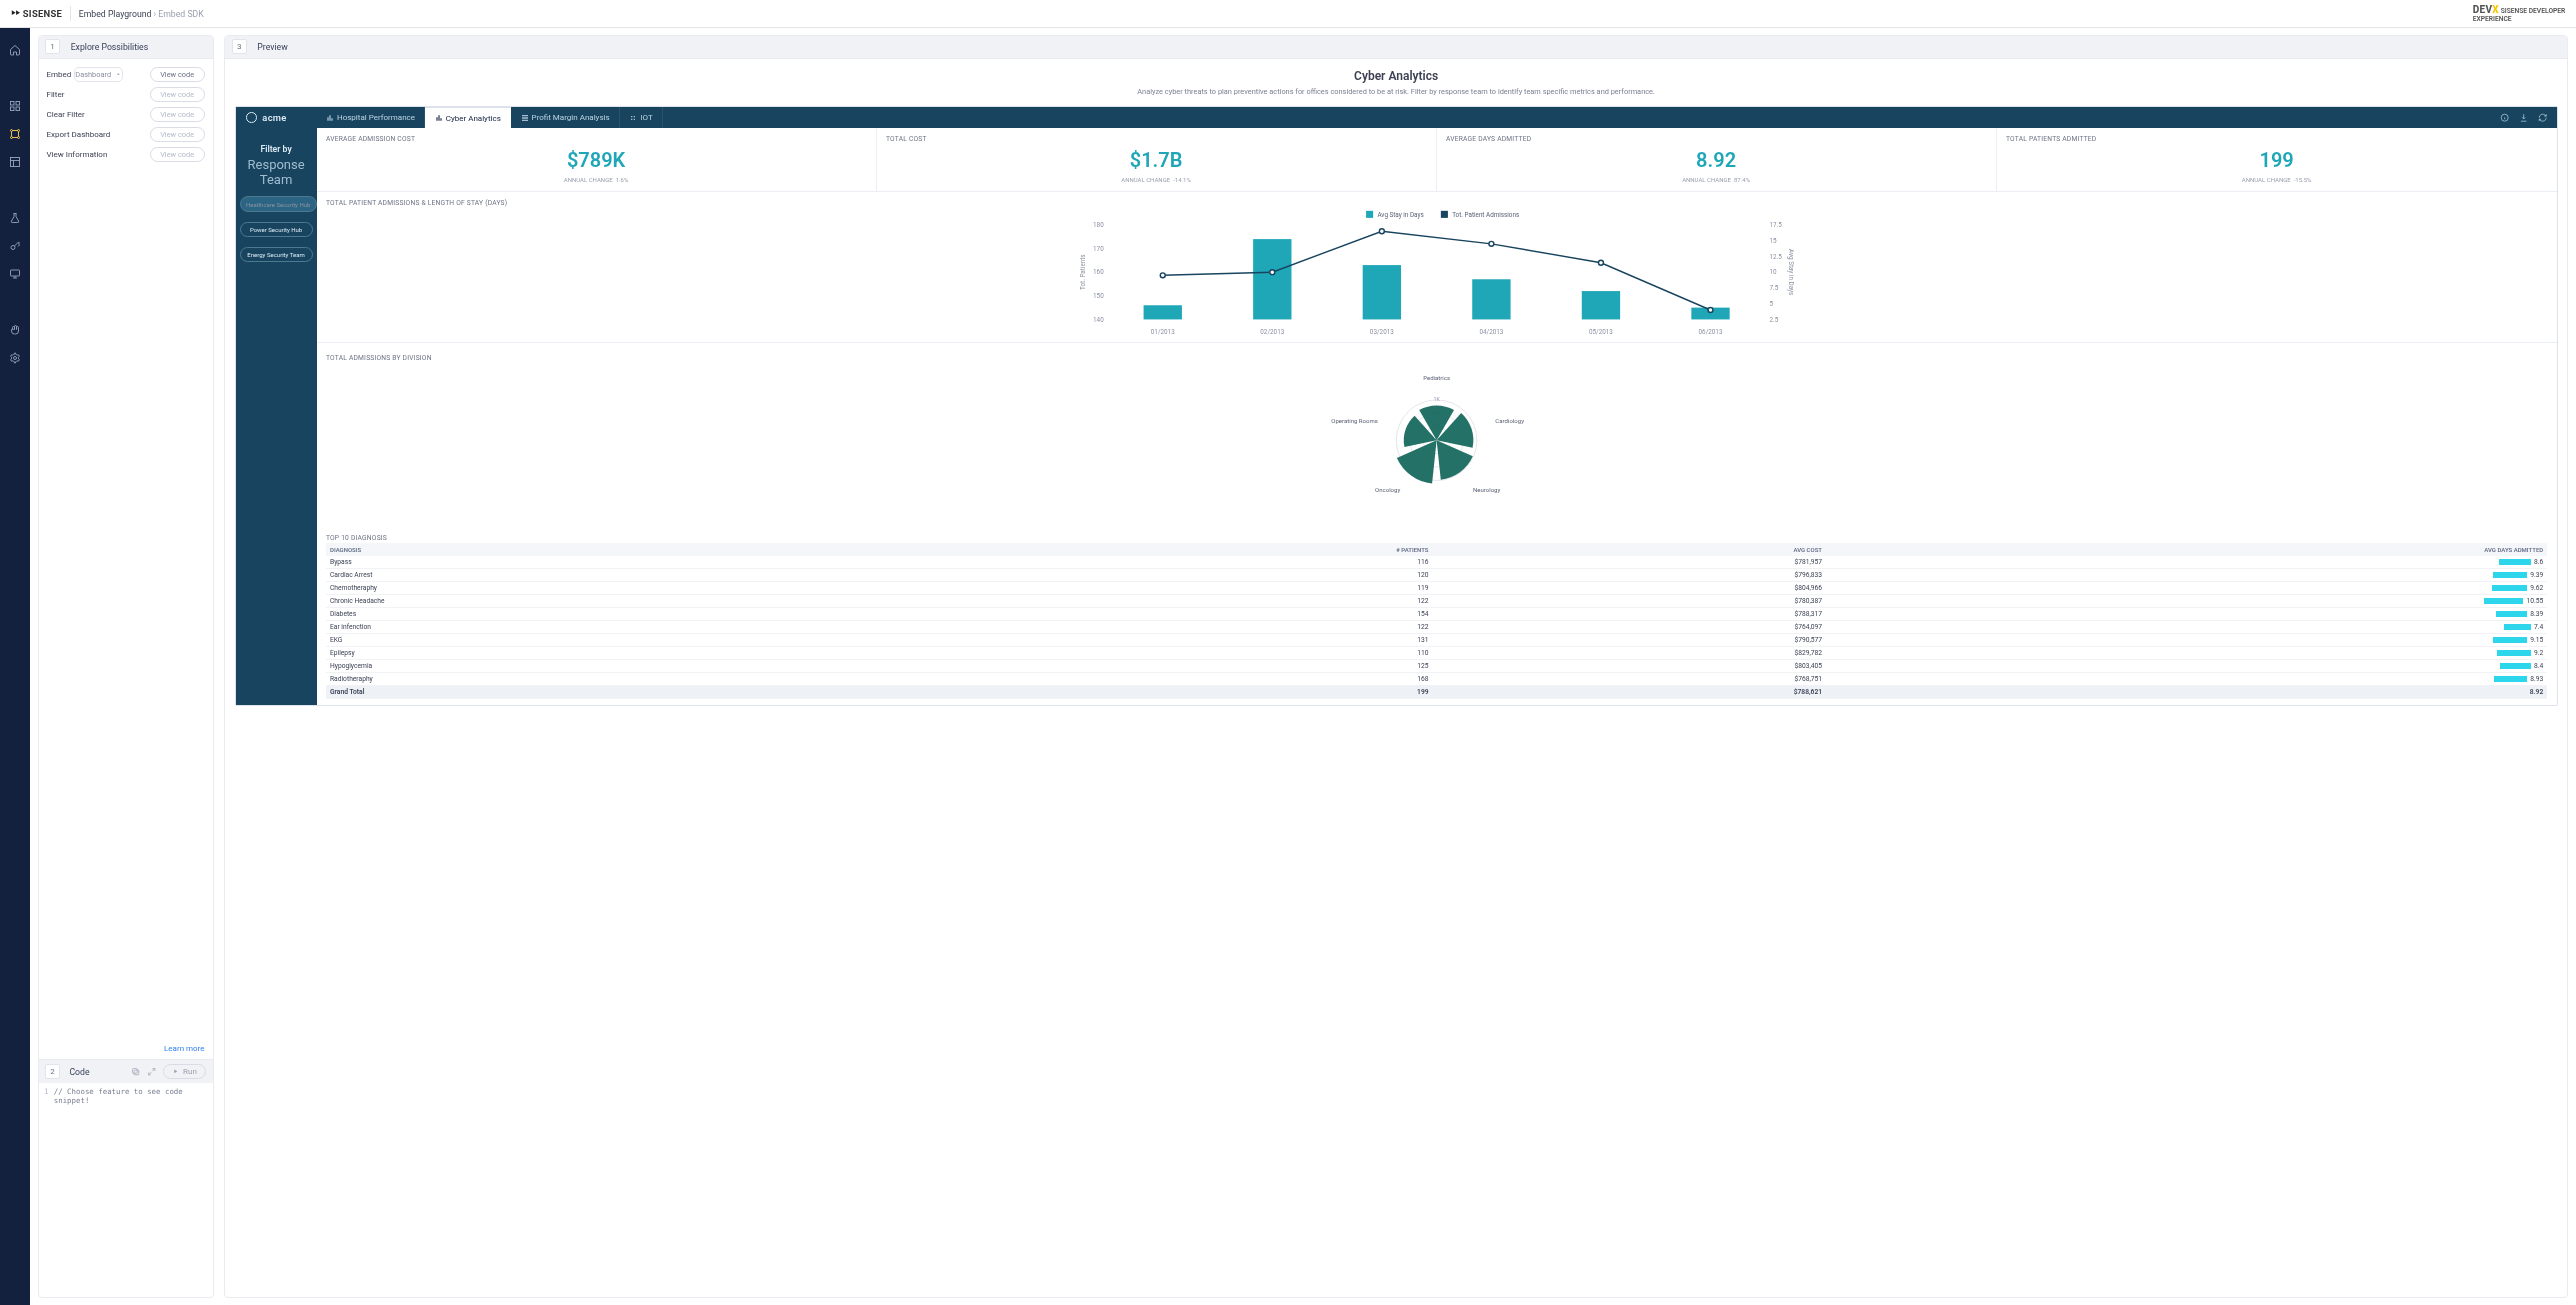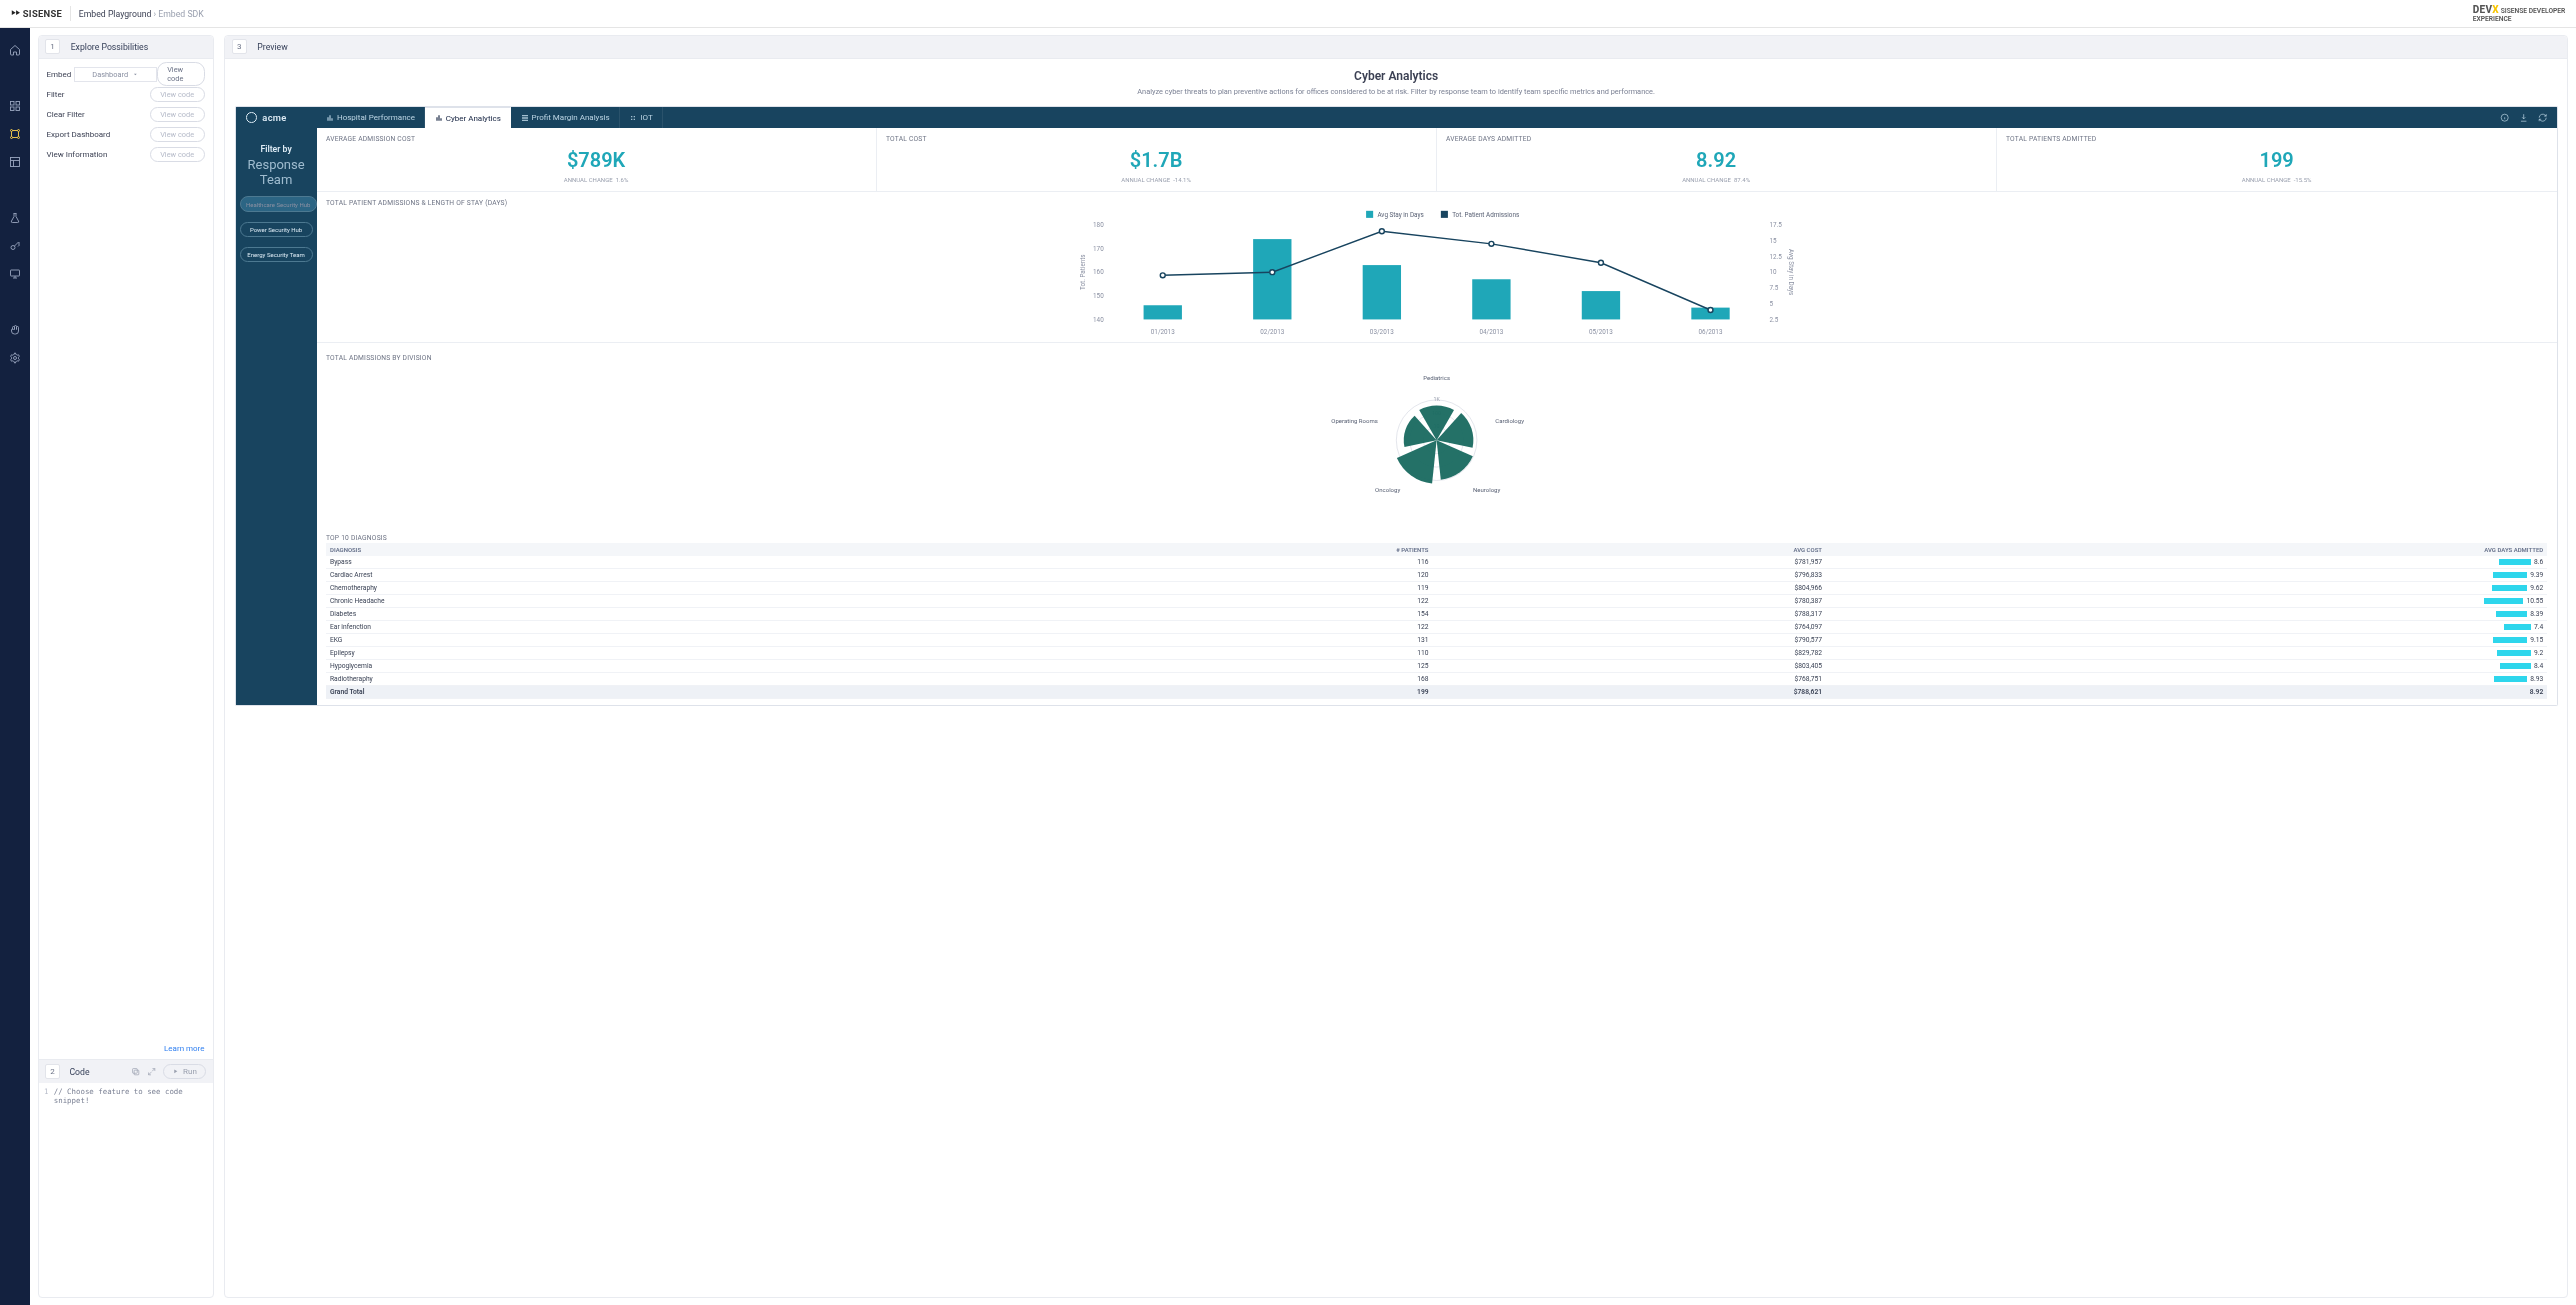--- a/index.html
+++ b/index.html
@@ -31,21 +31,21 @@
 .right { flex: 1; display: flex; flex-direction: column; min-width: 0; }
 
 .panel-hdr { height: 23px; background: #f1f2f6; border-bottom: 0.7px solid #e9ebf0; display: flex; align-items: center; gap: 10.7px; padding: 0 6.7px; font-size: 8.7px; color: #37415a; border-radius: 4px 4px 0 0; }
 .stepnum { width: 14.8px; height: 14.8px; display: inline-flex; align-items: center; justify-content: center; background: #fff; border: 0.7px solid #e2e4ea; border-radius: 2px; font-size: 8px; color: #6b7286; }
 
 
 .feat { padding: 5.4px 8px; }
 .feat-row { display: flex; align-items: center; justify-content: space-between; height: 20px; font-size: 8px; color: #3a3f52; }
 .feat-row .pill { border: 0.7px solid #d9dce5; border-radius: 9.4px; padding: 2px 9.4px; font-size: 7.4px; color: #6b7286; cursor: pointer; }
 .feat-row .pill.dim { color: #b6bbc9; }
-.sel { border: 0.7px solid #e3e5ec; border-radius: 0; padding: 2px 17px; font-size: 7.4px; color: #8a90a2; display: inline-flex; align-items: center; gap: 4px; }
+.sel { border: 0.7px solid #e3e5ec; border-radius: 5px; padding: 2px 0; font-size: 7.4px; color: #8a90a2; display: inline-flex; align-items: center; gap: 4px; }
 .learn { text-align: right; font-size: 8px; padding: 4px 8px 6.7px; }
 .learn a { color: #2f7ff0; text-decoration: none; cursor: pointer; }
 
 
 .codepanel { border-top: 0.7px solid #e9ebf0; }
 .codehdr { height: 23px; display: flex; align-items: center; gap: 9.4px; padding: 0 6.7px; font-size: 8.7px; color: #37415a; background: #f1f2f6; }
 .codehdr .actions { margin-left: auto; display: flex; gap: 6.7px; align-items: center; color: #9aa0af; font-size: 8px; }
 .runbtn { border: 0.7px solid #d9dce5; border-radius: 9.4px; padding: 2px 8px; display: inline-flex; align-items: center; gap: 4px; cursor: pointer; color: #9aa0af; }
 .codebody { font-family: ui-monospace, 'SF Mono', Menlo, Consolas, monospace; font-size: 7.4px; padding: 4px 5.4px; color: #7b8194; display: flex; gap: 5.4px; }
 .codebody .ln { color: #b6bbc9; }

